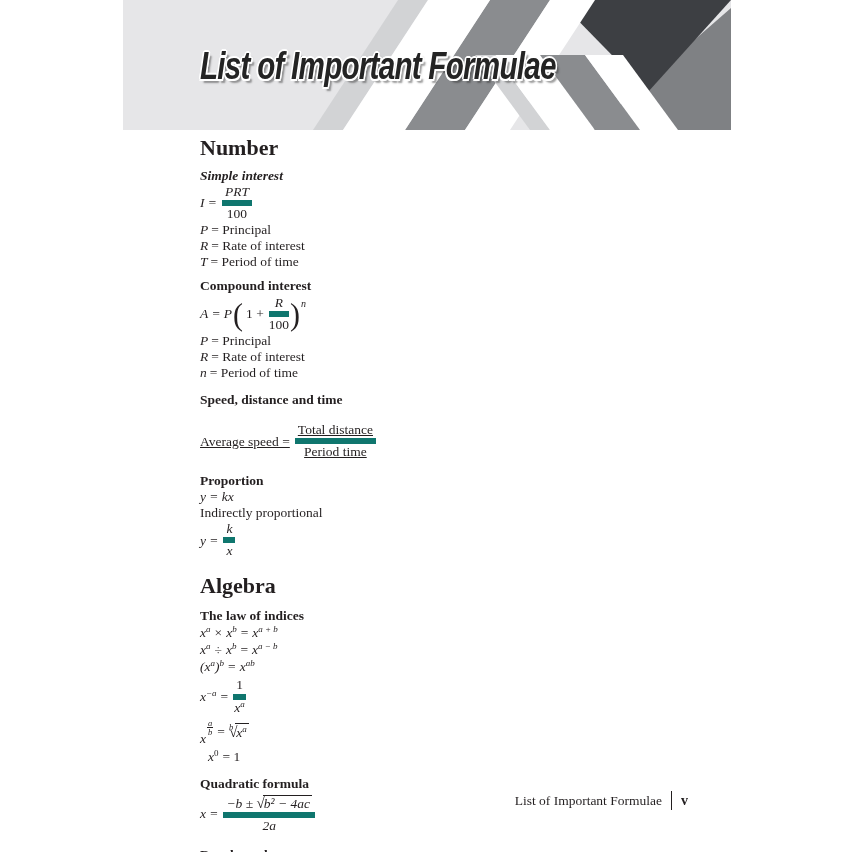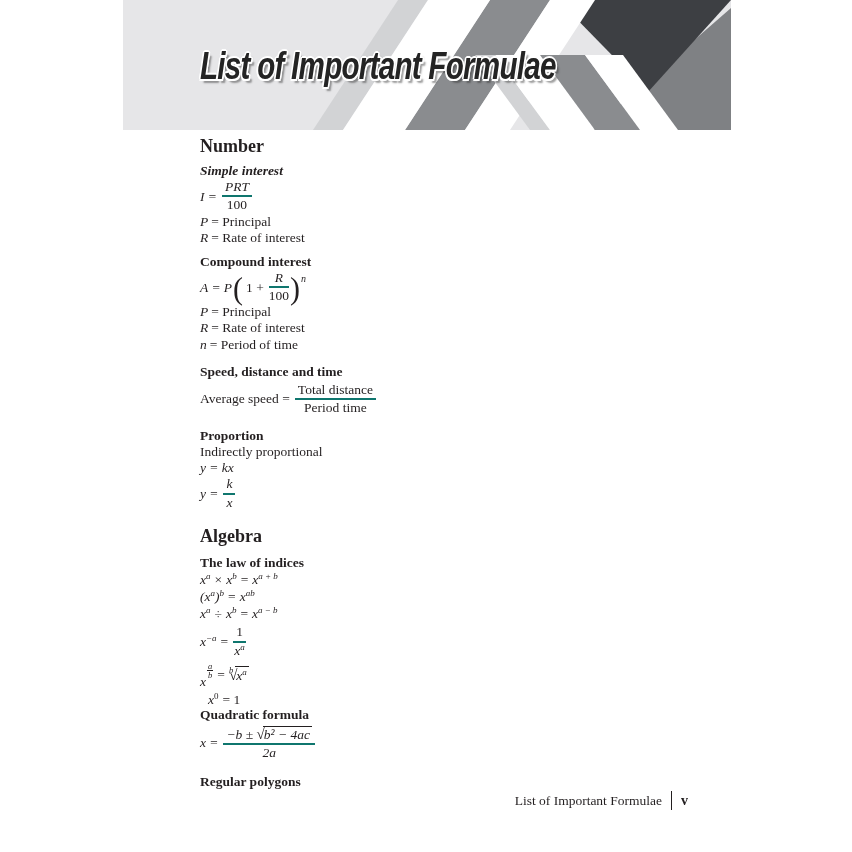--- a/index.html
+++ b/index.html
@@ -25,31 +25,31 @@
     font-family:"Liberation Sans", sans-serif;font-style:italic;font-weight:bold;
     font-size:39px;letter-spacing:-1px;color:#242424;white-space:nowrap;
     transform:scaleX(.76);transform-origin:left center;
     text-shadow:
       -2px 0 0 #fff, 2px 0 0 #fff, 0 -2px 0 #fff, 0 2px 0 #fff,
       -1.5px -1.5px 0 #fff, 1.5px -1.5px 0 #fff, -1.5px 1.5px 0 #fff, 1.5px 1.5px 0 #fff,
       4px 4px 2px rgba(40,40,40,.45);
   }
   
   .content{position:absolute;left:200px;top:136px;width:520px;font-size:13.5px;line-height:1.12;}
-  h2{font-size:18px;font-weight:bold;margin:0;}
+  h2{font-size:22px;font-weight:bold;margin:0;}
   h3{font-size:13.5px;font-weight:bold;margin:0;}
   .mi{font-style:italic;}
   .line{margin-top:1px;}
   .def{margin-top:1px;}
   .def .mi{margin-right:3px;}
   sup{font-size:9px;line-height:0;}
   .formula{display:flex;align-items:center;margin-top:2px;}
   .formula > *{flex:0 0 auto;}
   .frac{display:inline-block;text-align:center;vertical-align:middle;line-height:1.05;margin-left:5px;}
-  .frac .num{display:block;border-bottom:2px solid #0f766e;padding:0 3px 1px;}
+  .frac .num{display:block;border-bottom:6px solid #0f766e;padding:0 3px 1px;}
   .frac .den{display:block;padding-top:1px;}
   .bigp{font-size:30px;font-weight:400;line-height:.9;display:inline-block;transform:scaleY(1.08);margin:0 1px;}
   .pn{align-self:flex-start;margin-top:2px;font-size:10px;}
   .mline{margin-top:2px;}
   .mline .op,.mline .eq{margin:0 4px;}
   .mlinef{display:flex;align-items:center;margin-top:4px;}
   .mlinef .eq{margin:0 4px;}
   .supfrac{display:inline-block;vertical-align:7px;font-size:8.5px;line-height:1;text-align:center;margin-left:1px;}
   .supfrac .sfn{display:block;border-bottom:.75px solid #231f20;padding:0 1px;}
   .supfrac .sfd{display:block;}
@@ -86,87 +86,88 @@
   <h3 style="margin-top:7px;font-style:italic;">Simple interest</h3>
   <div class="formula">
     <span class="mi">I =</span>
     <span class="frac">
       <span class="num mi">PRT</span>
       <span class="den">100</span>
     </span>
   </div>
   <div class="def"><span class="mi">P</span><span>= Principal</span></div>
   <div class="def"><span class="mi">R</span><span>= Rate of interest</span></div>
+  <div class="def"><span class="mi">T</span><span>= Period of time</span></div>
 
   <h3 style="margin-top:9px;">Compound interest</h3>
   <div class="formula">
     <span class="mi">A = P</span>
     <span class="bigp">(</span>
     <span style="margin-left:2px;">1 +</span>
     <span class="frac">
       <span class="num mi">R</span>
       <span class="den">100</span>
     </span>
     <span class="bigp">)</span>
     <span class="pn mi">n</span>
   </div>
   <div class="def"><span class="mi">P</span><span>= Principal</span></div>
   <div class="def"><span class="mi">R</span><span>= Rate of interest</span></div>
   <div class="def"><span class="mi">n</span><span>= Period of time</span></div>
 
   <h3 style="margin-top:12px;">Speed, distance and time</h3>
-  <div class="formula" style="margin-top:4px;">
+  <div class="formula" style="margin-top:16px;text-decoration:underline;">
     <span>Average speed =</span>
     <span class="frac">
       <span class="num">Total distance</span>
       <span class="den">Period time</span>
     </span>
   </div>
 
   <h3 style="margin-top:13px;">Proportion</h3>
+  <div class="line mi">y = kx</div>
   <div class="line">Indirectly proportional</div>
-  <div class="line mi">y = kx</div>
   <div class="formula">
     <span class="mi">y =</span>
     <span class="frac">
       <span class="num mi">k</span>
       <span class="den mi">x</span>
     </span>
   </div>
 
   <h2 style="margin-top:16px;">Algebra</h2>
 
   <h3 style="margin-top:9px;">The law of indices</h3>
   <div class="mline">
     <span><span class="mi">x</span><sup class="mi">a</sup></span><span class="op">×</span><span><span class="mi">x</span><sup class="mi">b</sup></span><span class="eq">=</span><span><span class="mi">x</span><sup class="mi">a + b</sup></span>
   </div>
   <div class="mline">
-    <span><span class="mi">(x</span><sup class="mi">a</sup><span class="mi">)</span><sup class="mi">b</sup></span><span class="eq">=</span><span><span class="mi">x</span><sup class="mi">ab</sup></span>
+    <span><span class="mi">x</span><sup class="mi">a</sup></span><span class="op">÷</span><span><span class="mi">x</span><sup class="mi">b</sup></span><span class="eq">=</span><span><span class="mi">x</span><sup class="mi">a − b</sup></span>
   </div>
   <div class="mline">
-    <span><span class="mi">x</span><sup class="mi">a</sup></span><span class="op">÷</span><span><span class="mi">x</span><sup class="mi">b</sup></span><span class="eq">=</span><span><span class="mi">x</span><sup class="mi">a − b</sup></span>
+    <span><span class="mi">(x</span><sup class="mi">a</sup><span class="mi">)</span><sup class="mi">b</sup></span><span class="eq">=</span><span><span class="mi">x</span><sup class="mi">ab</sup></span>
   </div>
   <div class="mlinef">
     <span><span class="mi">x</span><sup class="mi">−a</sup></span>
       <span class="eq">=</span>
     <span class="frac" style="margin-left:1px;">
       <span class="num">1</span>
       <span class="den"><span class="mi">x</span><sup class="mi">a</sup></span>
     </span>
   </div>
   <div class="mlinef" style="margin-top:4px;">
     <span><span class="mi">x</span><span class="supfrac"><span class="sfn mi">a</span><span class="sfd mi">b</span></span></span>
       <span class="eq">=</span>
     <span><span class="ridx">b</span><span class="sqrt"><span class="radsign">√</span><span class="radicand"><span class="mi">x</span><sup class="mi">a</sup></span></span></span>
   </div>
   <div class="mline" style="margin-top:4px;margin-left:8px;">
     <span><span class="mi">x</span><sup>0</sup></span><span class="eq">= 1</span>
   </div>
 
-  <h3 style="">Quadratic formula</h3>
+  <h3 style="margin-top:12px;">Quadratic formula</h3>
   <div class="formula" style="margin-top:3px;">
     <span class="mi">x =</span>
     <span class="frac">
       <span class="num"><span class="mi">−b ± </span><span class="sqrt"><span class="radsign">√</span><span class="radicand mi">b² − 4ac</span></span></span>
       <span class="den mi">2a</span>
     </span>
   </div>
 
   <h3 style="margin-top:14px;">Regular polygons</h3>
 

